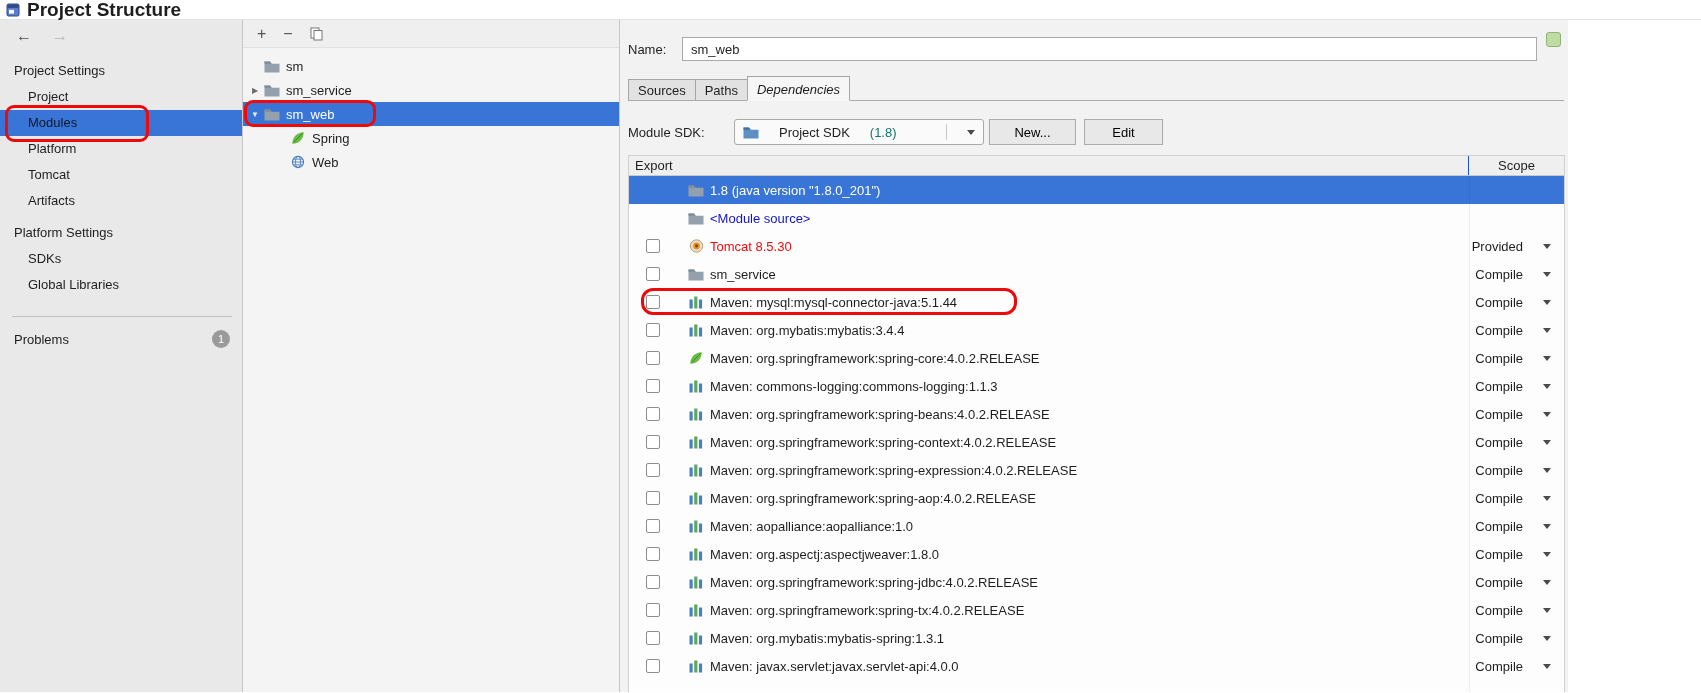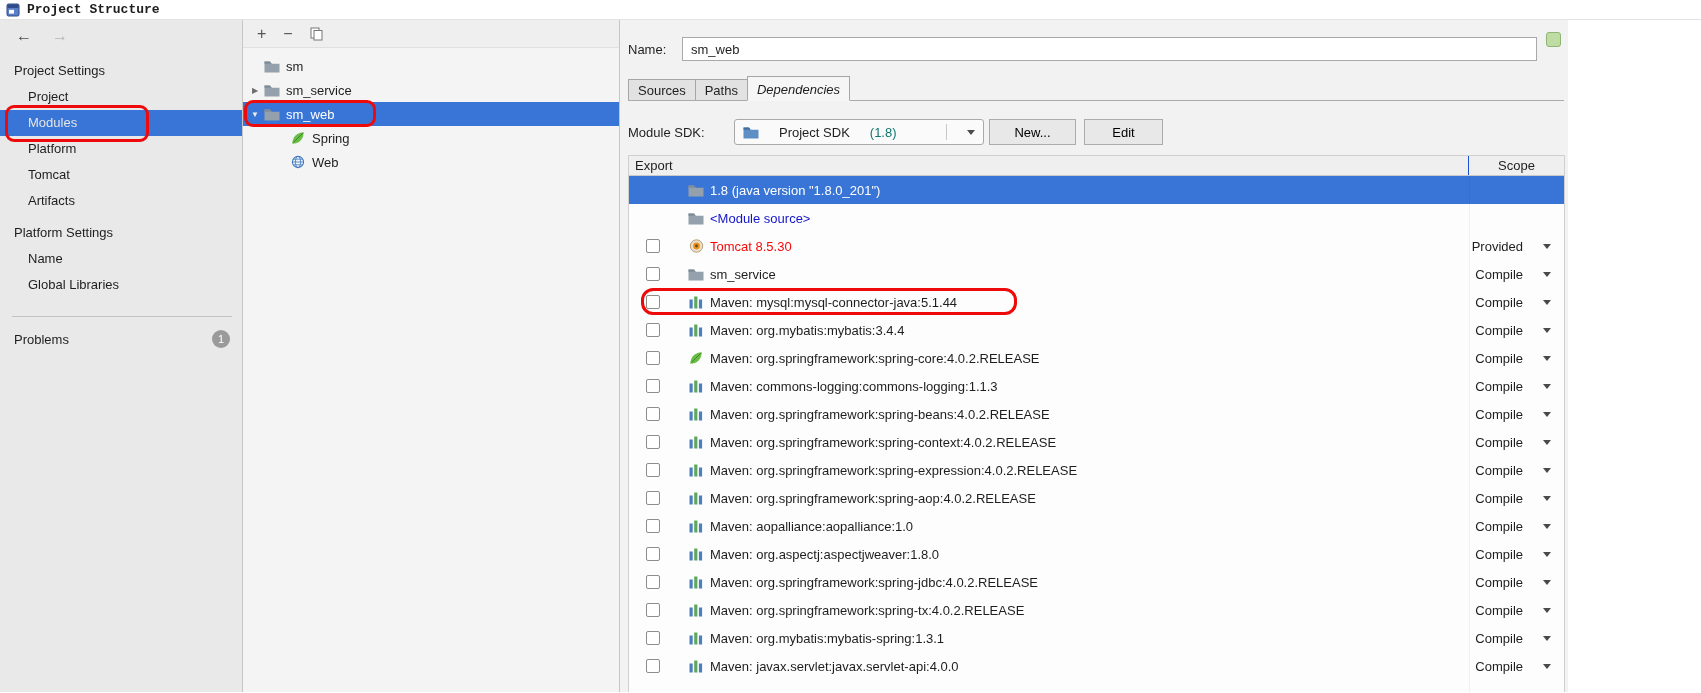--- a/index.html
+++ b/index.html
@@ -9,36 +9,36 @@
     width: 1701px; height: 693px;
     font-family: "Liberation Sans", sans-serif;
     font-size: 13px; color: #1E1E1E;
     background: #FFF; overflow: hidden;
   }
   
   .titlebar {
     height: 20px; background: #FFF; border-bottom: 1px solid #E3E3E3;
     display: flex; align-items: center; gap: 7px; padding-left: 6px;
   }
-  .titlebar .title { font-weight: bold; font-size: 13px; font-family: Liberation Mono, monospace; }
+  .titlebar .title { font-weight: bold; font-size: 19px; }
   .app-icon { display: inline-flex; }
 
   .dlg-body { display: flex; height: 672px; }
 
   
   .sidebar {
     width: 243px; flex: none; background: #E9E9E9;
     border-right: 1px solid #C6C6C6; position: relative;
   }
   .nav-arrows { height: 32px; display: flex; align-items: center; gap: 20px; padding-left: 16px; }
   .arrow { font-size: 16px; color: #4D4D4D; cursor: pointer; line-height: 1; }
   .arrow.fwd { color: #B5B5B5; }
   .side-header { height: 26px; line-height: 26px; padding-left: 14px; font-weight: normal; margin-top: 6px; }
   .side-item { height: 26px; line-height: 26px; padding-left: 28px; position: relative; cursor: pointer; }
-  .side-item.selected { background: #3875D6; color: #e5e5e5; }
+  .side-item.selected { background: #3875D6; color: #0f172a; }
   .side-sep { margin: 18px 10px 0 12px; border-top: 1px solid #C2C2C2; }
   .problems { height: 44px; display: flex; align-items: center; justify-content: space-between; padding: 0 12px 0 14px; cursor: pointer; }
   .badge {
     width: 18px; height: 18px; border-radius: 50%; background: #9A9A9A; color: #FFF;
     font-size: 11px; display: flex; align-items: center; justify-content: center;
   }
   
   .ann-box {
     position: absolute; border: 3px solid #EE0A0A; border-radius: 9px;
     pointer-events: none; z-index: 6;
@@ -159,21 +159,21 @@
         <span class="arrow fwd">→</span>
       </div>
       <div id="sidebar-sections">
           <div class="side-header">Project Settings</div>
           <div class="side-item">Project</div>
           <div class="side-item selected">Modules<div class="ann-box ann-modules"></div></div>
           <div class="side-item">Platform</div>
           <div class="side-item">Tomcat</div>
           <div class="side-item">Artifacts</div>
           <div class="side-header">Platform Settings</div>
-          <div class="side-item">Name</div>
+          <div class="side-item">SDKs</div>
           <div class="side-item">Global Libraries</div>
         </div>
       <div class="side-sep"></div>
       <div class="problems">
         <span>Problems</span>
         <span class="badge">1</span>
       </div>
     </aside>
 
     <section class="tree-panel">

